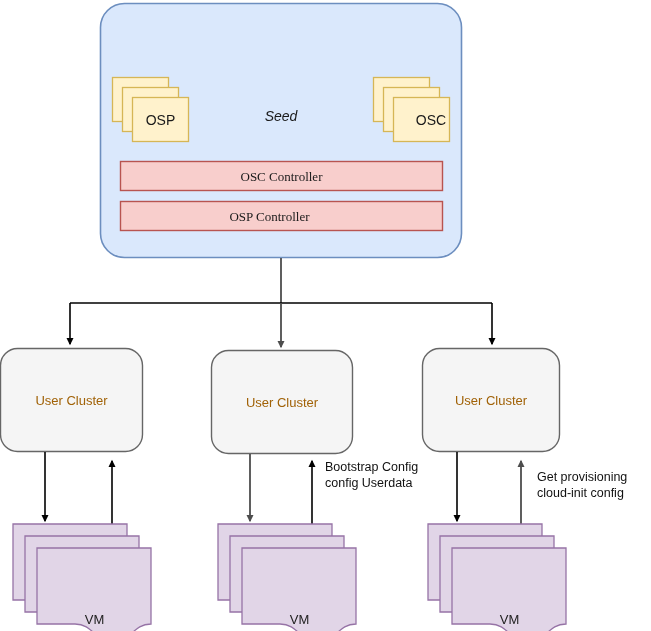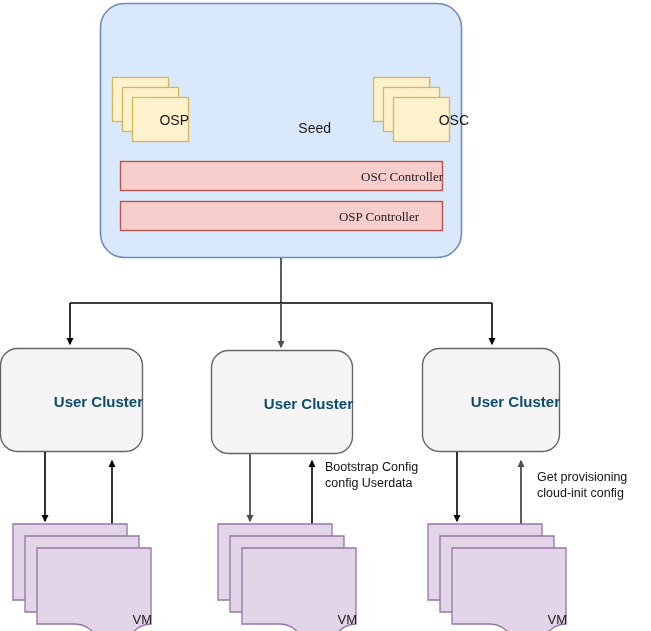--- a/index.html
+++ b/index.html
@@ -17,40 +17,39 @@
   }
   .svg-layer {
     position: absolute;
     left: 0;
     top: 0;
     width: 651px;
     height: 631px;
   }
   .node-label {
     position: absolute;
-    text-align: right;
+    text-align: center;
     color: #1a1a1a;
     font-family: "Liberation Sans", sans-serif;
     white-space: nowrap;
     pointer-events: none;
   }
   .seed-label {
     font-size: 14px;
   }
   .stack-label {
     font-size: 14px;
   }
   .ctrl-label {
     font-size: 13px;
     font-family: Liberation Serif, serif;
   }
   .cluster-label {
-    font-size: 15px;
-    color: #0c4a6e;
-    font-weight: bold;
+    font-size: 13px;
+    color: #a16207;
   }
   .vm-label {
     font-size: 13px;
     color: #222222;
     margin-top: 43px;
   }
   .edge-label {
     position: absolute;
     font-size: 12.5px;
     line-height: 16px;
@@ -136,21 +135,21 @@
       <path d="M218,524 L332,524 L332,600 C313,600 313,618 294,618 C275,618 275,600 256,600 L218,600 Z" transform="translate(24,24)" fill="#e1d5e7" stroke="#9673a6" stroke-width="1.3"></path>
     </g>
 
     <g>
       <path d="M428,524 L542,524 L542,600 C523,600 523,618 504,618 C485,618 485,600 466,600 L428,600 Z" transform="translate(0,0)" fill="#e1d5e7" stroke="#9673a6" stroke-width="1.3"></path>
       <path d="M428,524 L542,524 L542,600 C523,600 523,618 504,618 C485,618 485,600 466,600 L428,600 Z" transform="translate(12,12)" fill="#e1d5e7" stroke="#9673a6" stroke-width="1.3"></path>
       <path d="M428,524 L542,524 L542,600 C523,600 523,618 504,618 C485,618 485,600 466,600 L428,600 Z" transform="translate(24,24)" fill="#e1d5e7" stroke="#9673a6" stroke-width="1.3"></path>
     </g>
   </svg>
 
-  <div class="node-label seed-label" style="left:231px; top:120px; width:100px;">Seed</div>
+  <div class="node-label seed-label" style="left:231px; top:108px; width:100px;font-style:italic;">Seed</div>
 
   <div class="node-label stack-label" style="left:132px; top:112px; width:57px;">OSP</div>
   <div class="node-label stack-label" style="left:393px; top:112px; width:76px;">OSC</div>
 
   <div class="node-label ctrl-label" style="left:120px; top:169px; width:323px;">OSC Controller</div>
   <div class="node-label ctrl-label" style="left:120px; top:209px; width:299px;">OSP Controller</div>
 
   <div class="node-label cluster-label" style="left:0px; top:393px; width:143px;">User Cluster</div>
   <div class="node-label cluster-label" style="left:211px; top:395px; width:142px;">User Cluster</div>
   <div class="node-label cluster-label" style="left:422px; top:393px; width:138px;">User Cluster</div>

